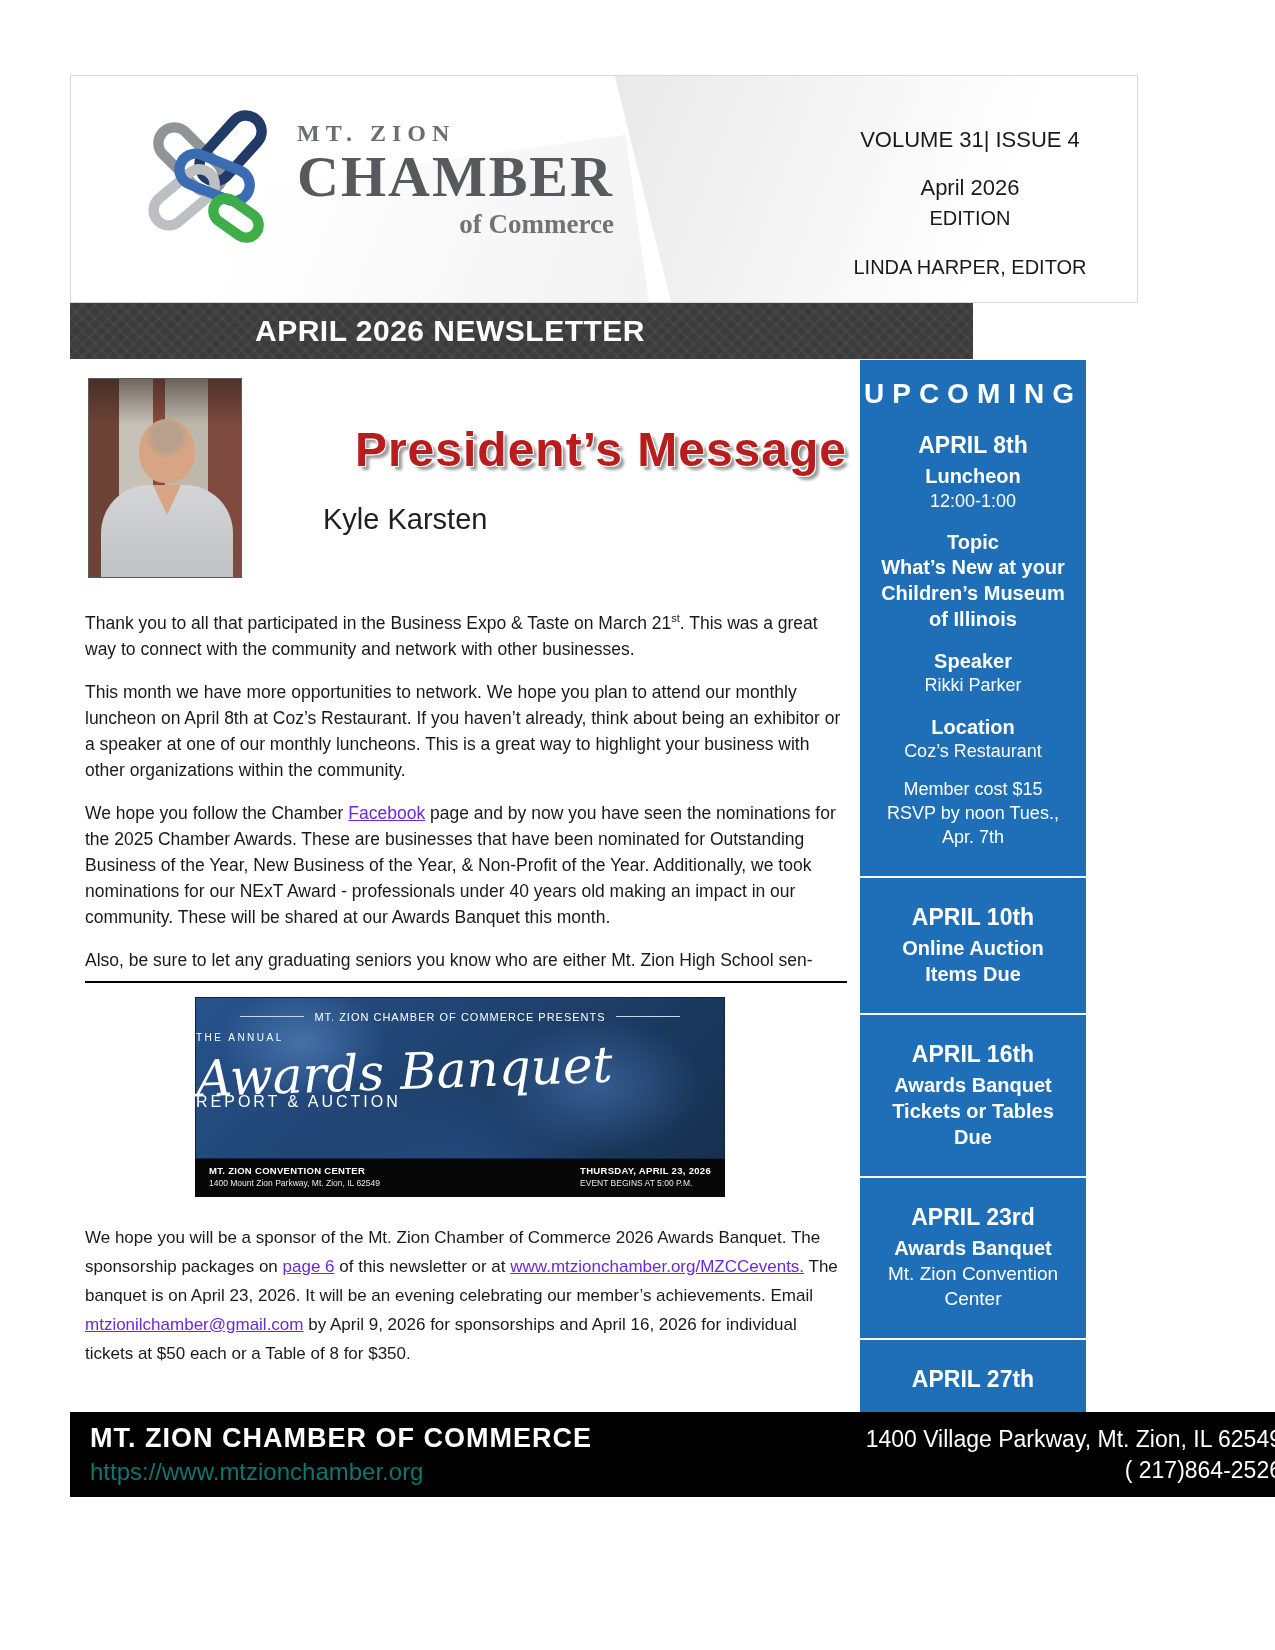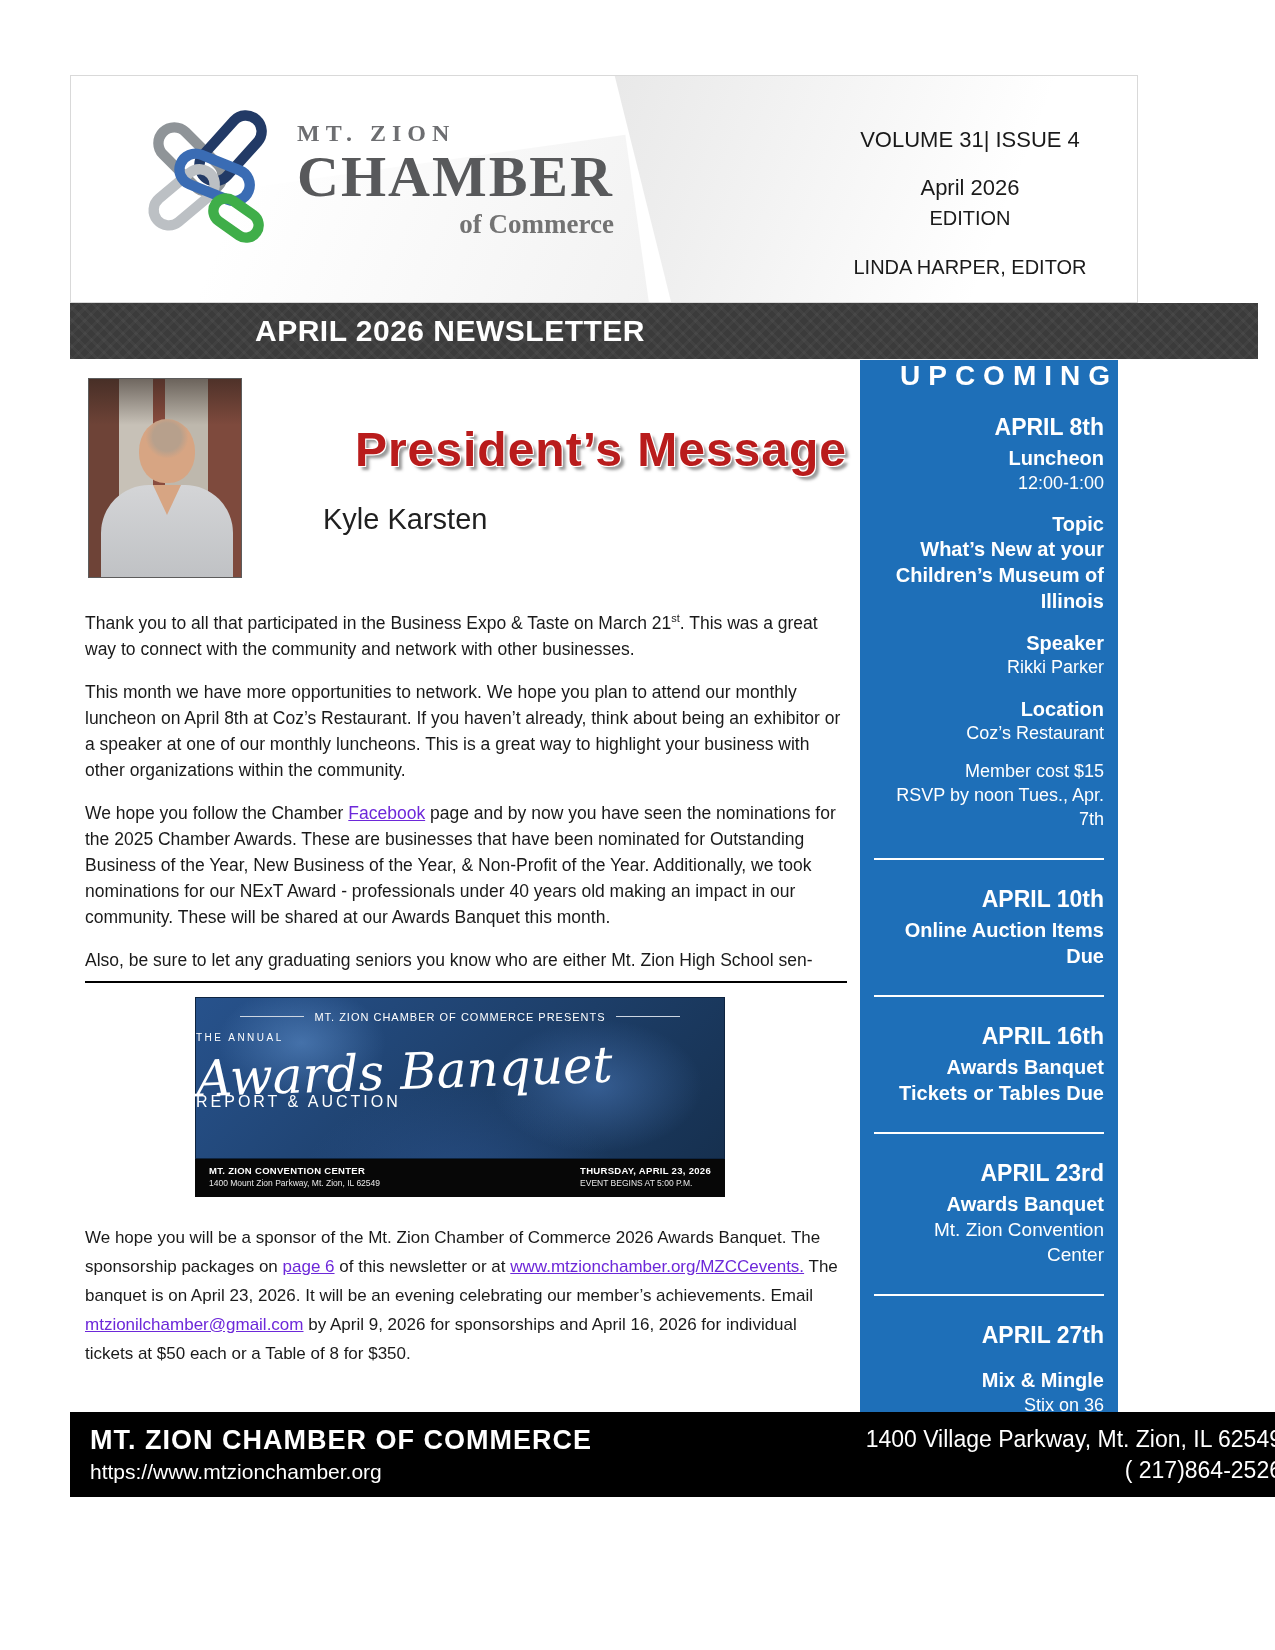--- a/index.html
+++ b/index.html
@@ -21,30 +21,30 @@
   .logo-line1 { font-size:24px; letter-spacing:6px; color:#6d6e71; font-weight:bold; }
   .logo-line2 { font-size:58px; font-weight:800; color:#58595b; letter-spacing:2px; line-height:1.02; }
   .logo-line3 { font-size:27px; font-weight:bold; color:#737373; text-align:right; margin-top:2px; }
   .mast-right { position:absolute; right:22px; top:36px; width:290px; text-align:center; color:#1a1a1a;margin-top:15px; }
   .mast-volume { font-size:22px; margin-bottom:22px; }
   .mast-date { font-size:22px; margin-bottom:6px; }
   .mast-edition { font-size:20px; margin-bottom:26px; }
   .mast-editor { font-size:20px; }
 
   
-  .title-banner { position:absolute; left:70px; top:303px; width:1188px; height:56px;
+  .title-banner { position:absolute; left:70px; top:303px; width:903px; height:56px;
     background:#3b3b3b;
     background-image:repeating-linear-gradient(45deg, rgba(255,255,255,.035) 0 3px, transparent 3px 9px),
                      repeating-linear-gradient(-45deg, rgba(255,255,255,.03) 0 3px, transparent 3px 9px);
     color:#ffffff; }
   .title-banner span { display:block; padding-left:185px; line-height:56px; font-size:30px; font-weight:bold; letter-spacing:.5px; }
 
   
-  .sidebar { position:absolute; left:860px; top:360px; width:258px; height:1052px;
-    background:#1e6fb8; color:#ffffff; text-align:right; }
+  .sidebar { position:absolute; left:860px; top:360px; width:226px; height:1052px;
+    background:#1e6fb8; color:#ffffff; text-align:center; padding-top:18px; }
   .sb-title { font-size:28px; font-weight:800; letter-spacing:8px; margin-bottom:22px; }
   .sb-date { font-size:23px; font-weight:800; margin-bottom:4px; }
   .sb-bold { font-size:20px; font-weight:800; line-height:1.3; }
   .sb-norm { font-size:18px; font-weight:normal; line-height:1.35; }
   .sb-label { font-size:20px; font-weight:800; margin-top:18px; }
   .sb-block { padding:0 14px; }
   .sb-divider { width:230px; border-top:2px solid #ffffff; margin:26px auto; } .sb-gap-m { height:14px; }
 
   
   .main { position:absolute; left:85px; top:370px; width:762px; color:#1a1a1a; }
@@ -89,21 +89,21 @@
     justify-content:space-between; padding:6px 14px; text-align:left; }
   .bb-line1 { font-size:9.5px; font-weight:bold; letter-spacing:.3px; }
   .bb-line2 { font-size:8.5px; margin-top:2px; color:#e8e8e8; }
 
   .sponsor { font-size:17px; line-height:29px; margin-top:26px; }
 
   
   .footer { position:absolute; left:70px; top:1412px; width:1232px; height:85px; background:#000000;
     color:#ffffff; display:flex; justify-content:space-between; align-items:center; padding:0 20px; }
   .footer-org { font-size:27px; font-weight:800; letter-spacing:1px; }
-  .footer-url { font-size:21px; margin-top:4px; color:#ffffff; text-decoration:none; display:block; }
+  .footer-url { font-size:24px; margin-top:4px; color:#0f766e; text-decoration:none; display:block; }
   .footer-right { text-align:right; }
   .footer-addr { font-size:23px; }
   .footer-phone { font-size:23px; margin-top:4px; }
 </style>
 </head>
 <body>
 
 <div class="page">
 
   <div class="masthead">

